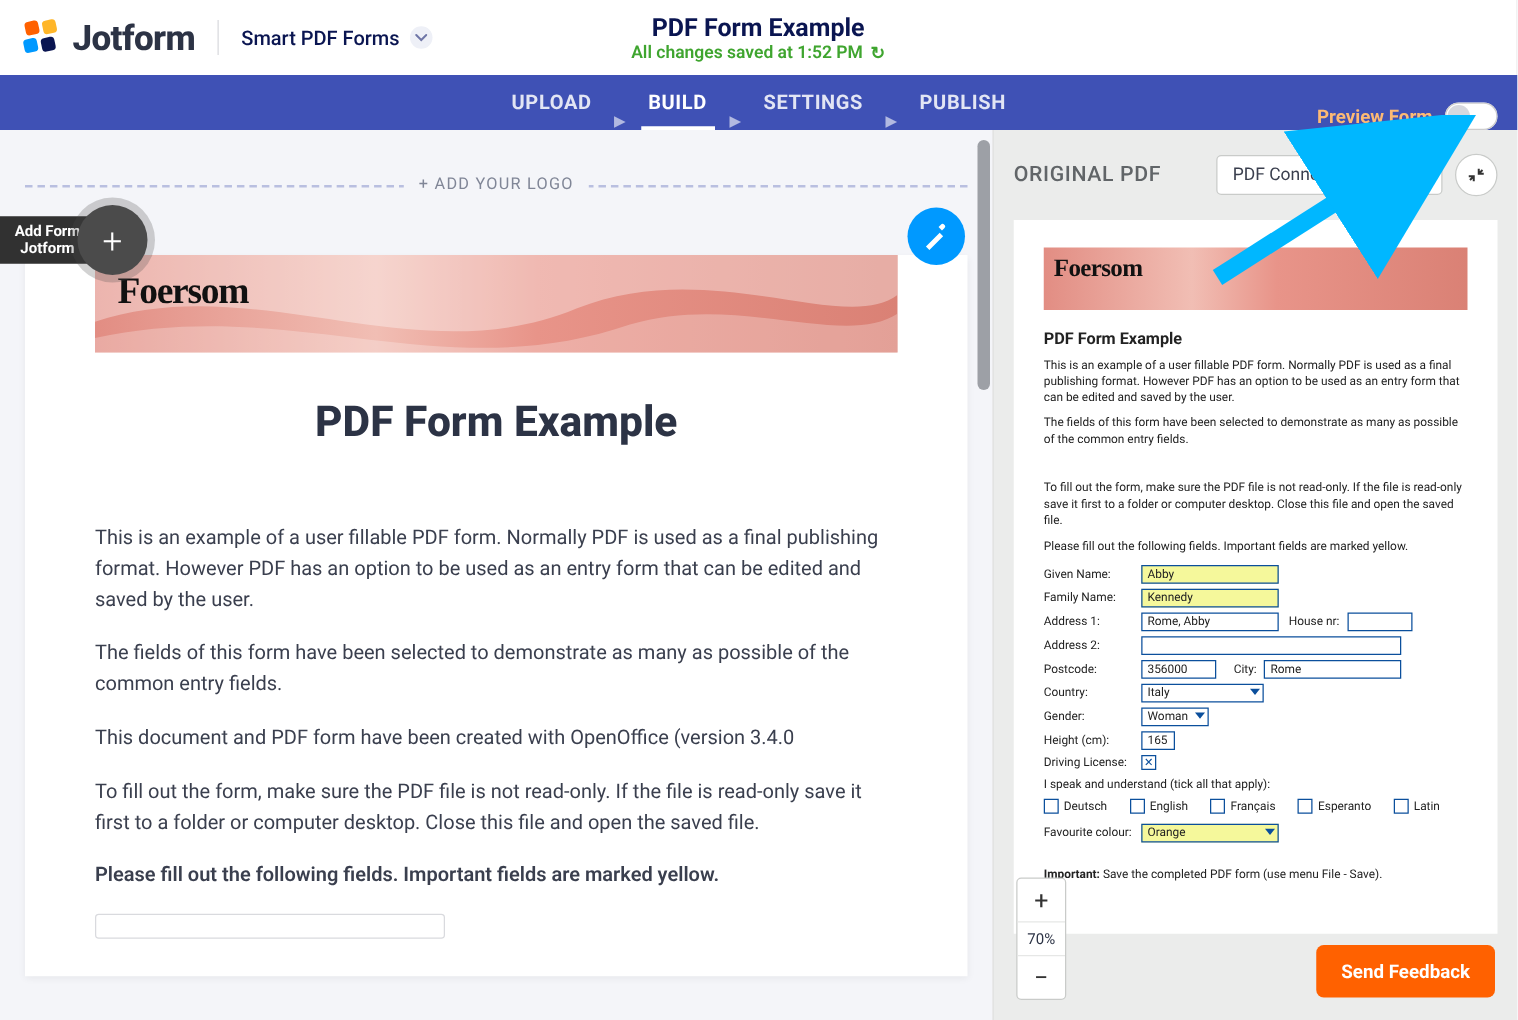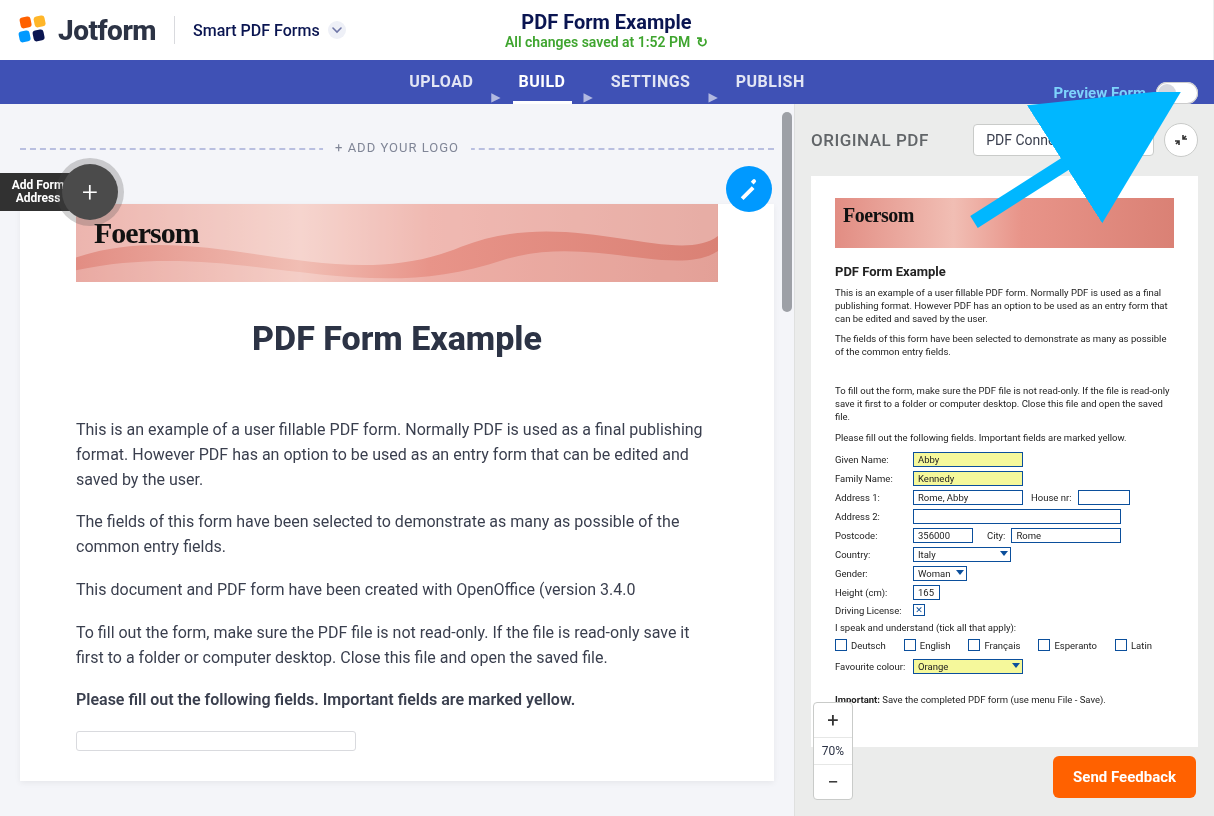--- a/index.html
+++ b/index.html
@@ -29,21 +29,21 @@
   .center-title{position:absolute;left:50%;transform:translateX(-50%);text-align:center;}
   .center-title .t{font-weight:700;font-size:20px;color:#0a1551;}
   .center-title .s{color:var(--green);font-size:14px;font-weight:600;display:flex;align-items:center;gap:6px;justify-content:center;}
   .reload{font-size:14px;}
 
   
   .navbar{height:44px;background:var(--blue);display:flex;align-items:flex-end;justify-content:center;gap:12px;color:#fff;position:relative;}
   .navbar .tab{font-weight:700;font-size:16px;letter-spacing:0.5px;opacity:0.85;padding:12px 6px 10px;cursor:pointer;border-bottom:3px solid transparent;}
   .navbar .tab.active{opacity:1;border-bottom-color:#fff;}
   .navbar .sep{opacity:0.6;font-size:12px;}
-  .preview{position:absolute;right:16px;display:flex;align-items:center;gap:10px;color:#7dd3fc;font-weight:700;font-size:15px;}
+  .preview{position:absolute;right:16px;display:flex;align-items:center;gap:10px;color:#fdba74;font-weight:700;font-size:15px;}
   .toggle{width:42px;height:22px;background:#fff;border-radius:20px;position:relative;box-shadow:inset 0 0 0 1px #ccc;}
   .toggle::after{content:"";position:absolute;width:18px;height:18px;border-radius:50%;background:#d6d8df;left:2px;top:2px;}
 
   
   .work{display:flex;height:calc(816px - 60px - 44px);}
   .builder{flex:1;position:relative;overflow:hidden;background:#f4f5f9;}
   .builder-inner{position:absolute;inset:0 0 0 0;overflow:auto;}
 
   .add-elem{position:absolute;left:0;top:60px;z-index:20;display:flex;align-items:center;}
   .add-elem .pill{background:#313131;color:#fff;font-size:12px;font-weight:700;padding:6px 6px 6px 10px;border-radius:0;line-height:1.1;max-width:72px;text-align:center;}
@@ -143,21 +143,21 @@
   <div class="preview">
     <span>Preview Form</span>
     <span class="toggle"></span>
   </div>
 </div>
 
 <div class="work">
 
   <div class="builder">
     <div class="add-elem">
-      <div class="pill">Add Form Address</div>
+      <div class="pill">Add Form Jotform</div>
       <div class="plus">+</div>
     </div>
 
     <div class="wand">
       <svg width="22" height="22" viewBox="0 0 24 24">
           <path fill="#fff" d="M3 21l12-12 3 3L6 24zM17 7l-3-3 2-2a2 2 0 0 1 3 0l0 0a2 2 0 0 1 0 3z"></path>
         </svg>
     </div>
 
     <div class="scroll-thumb"></div>

